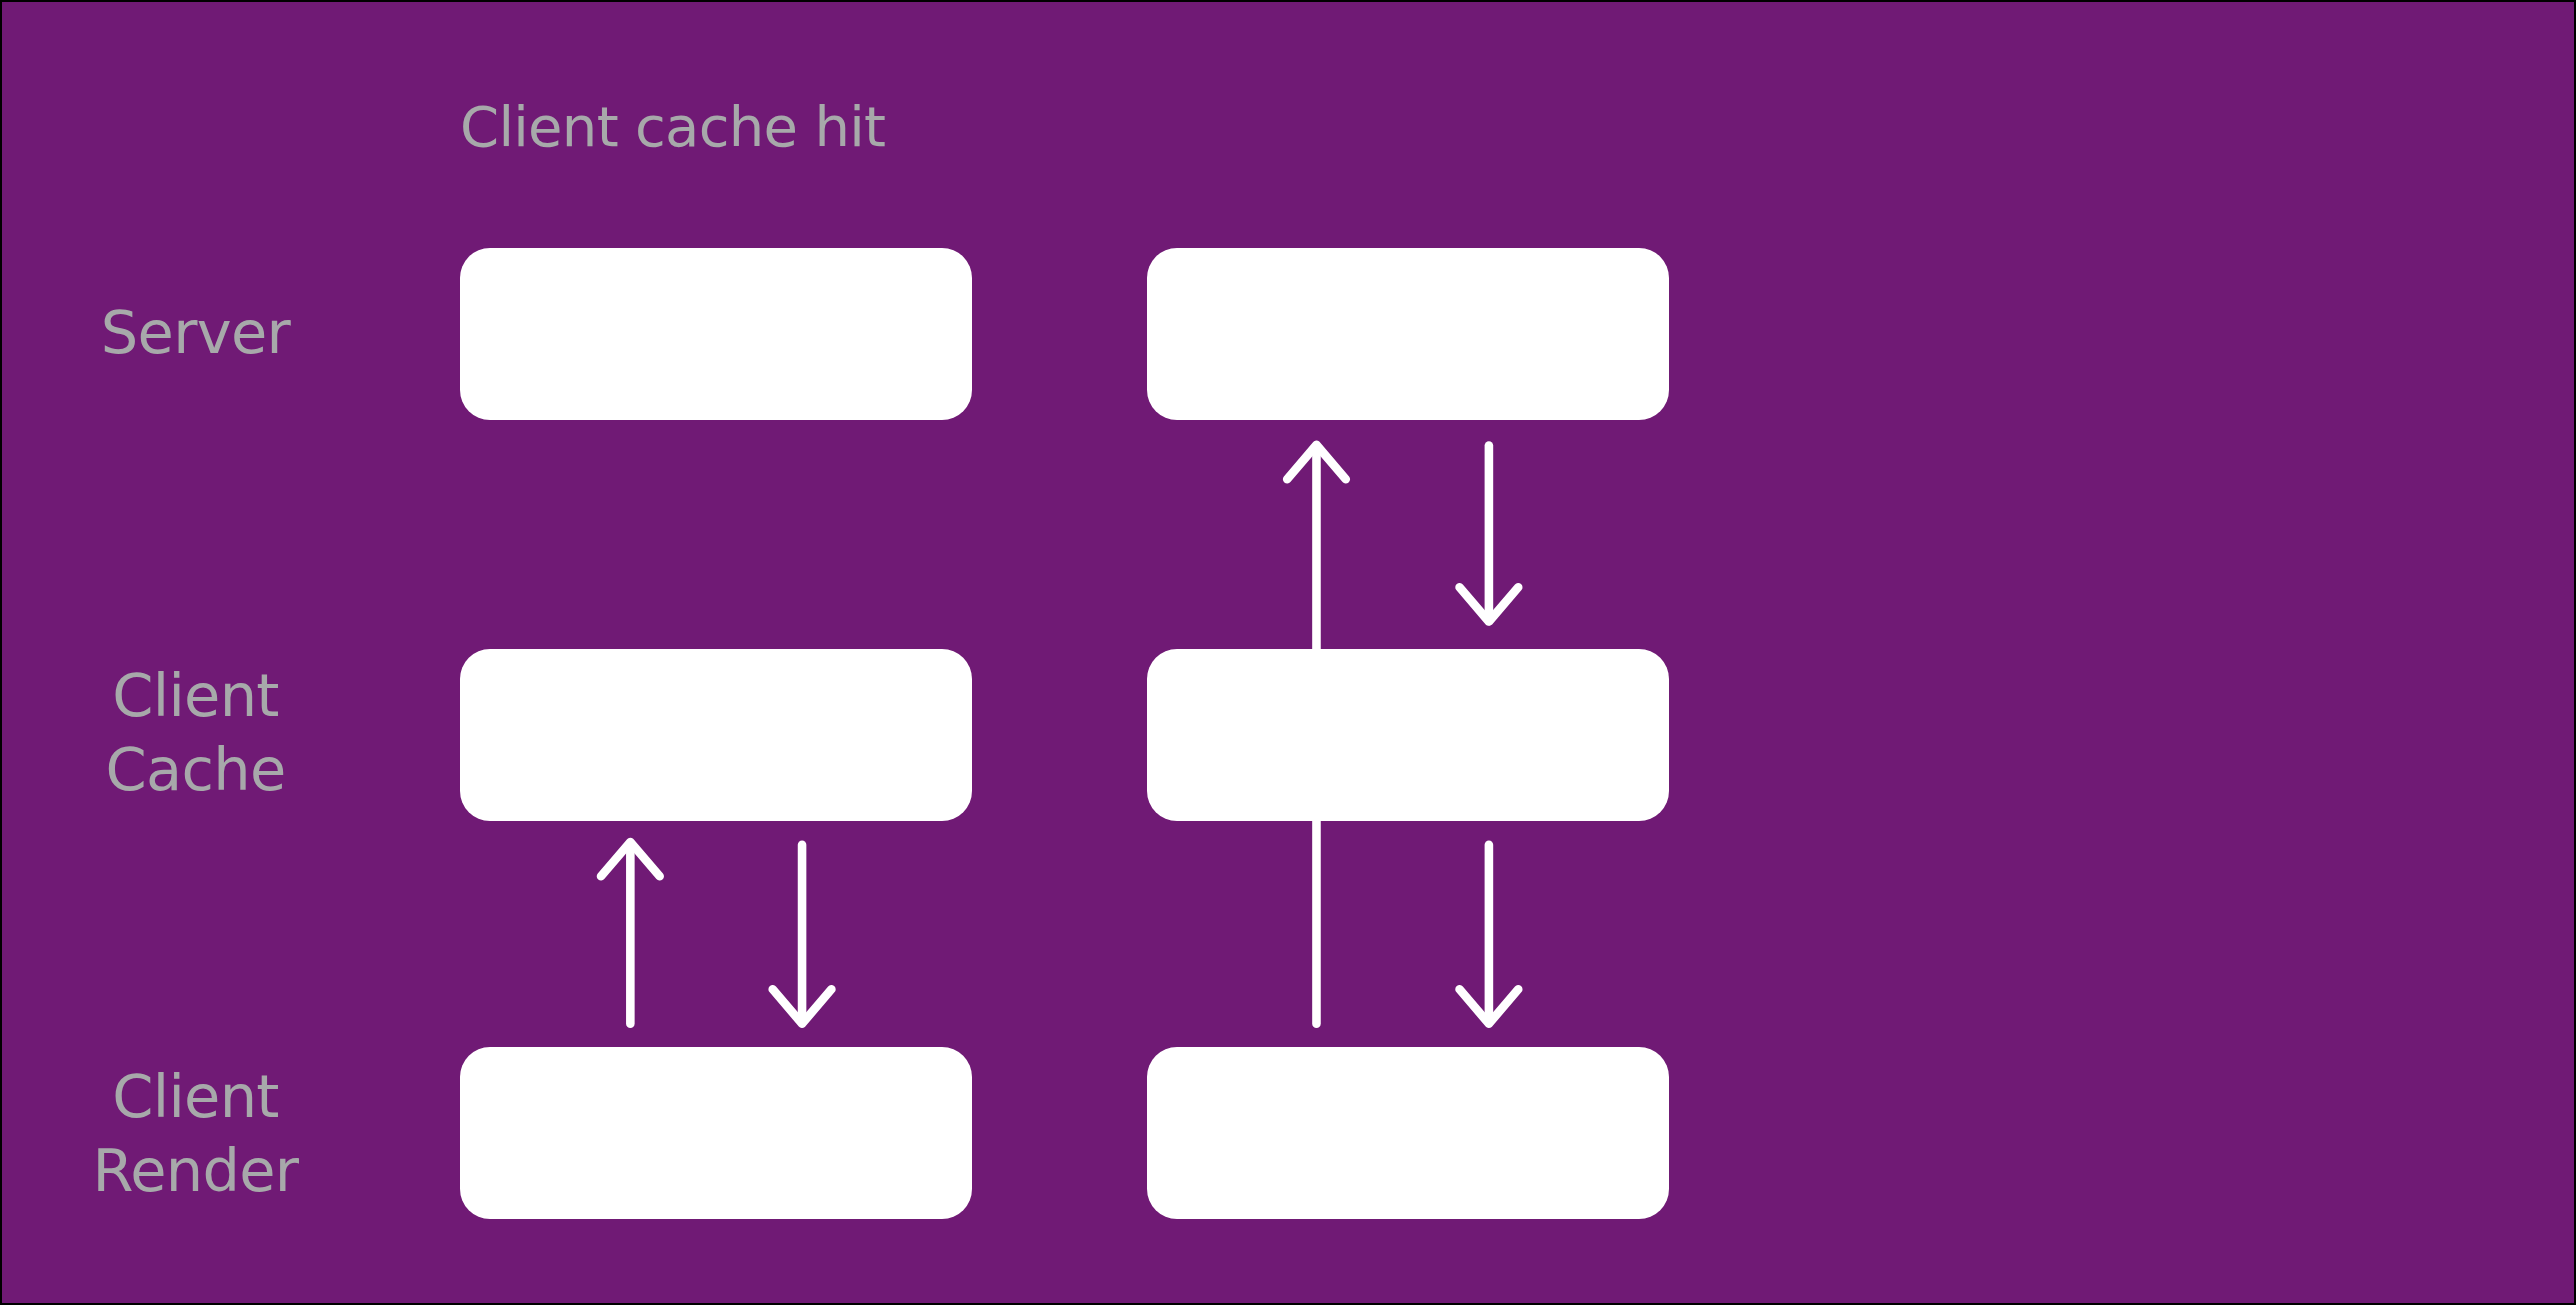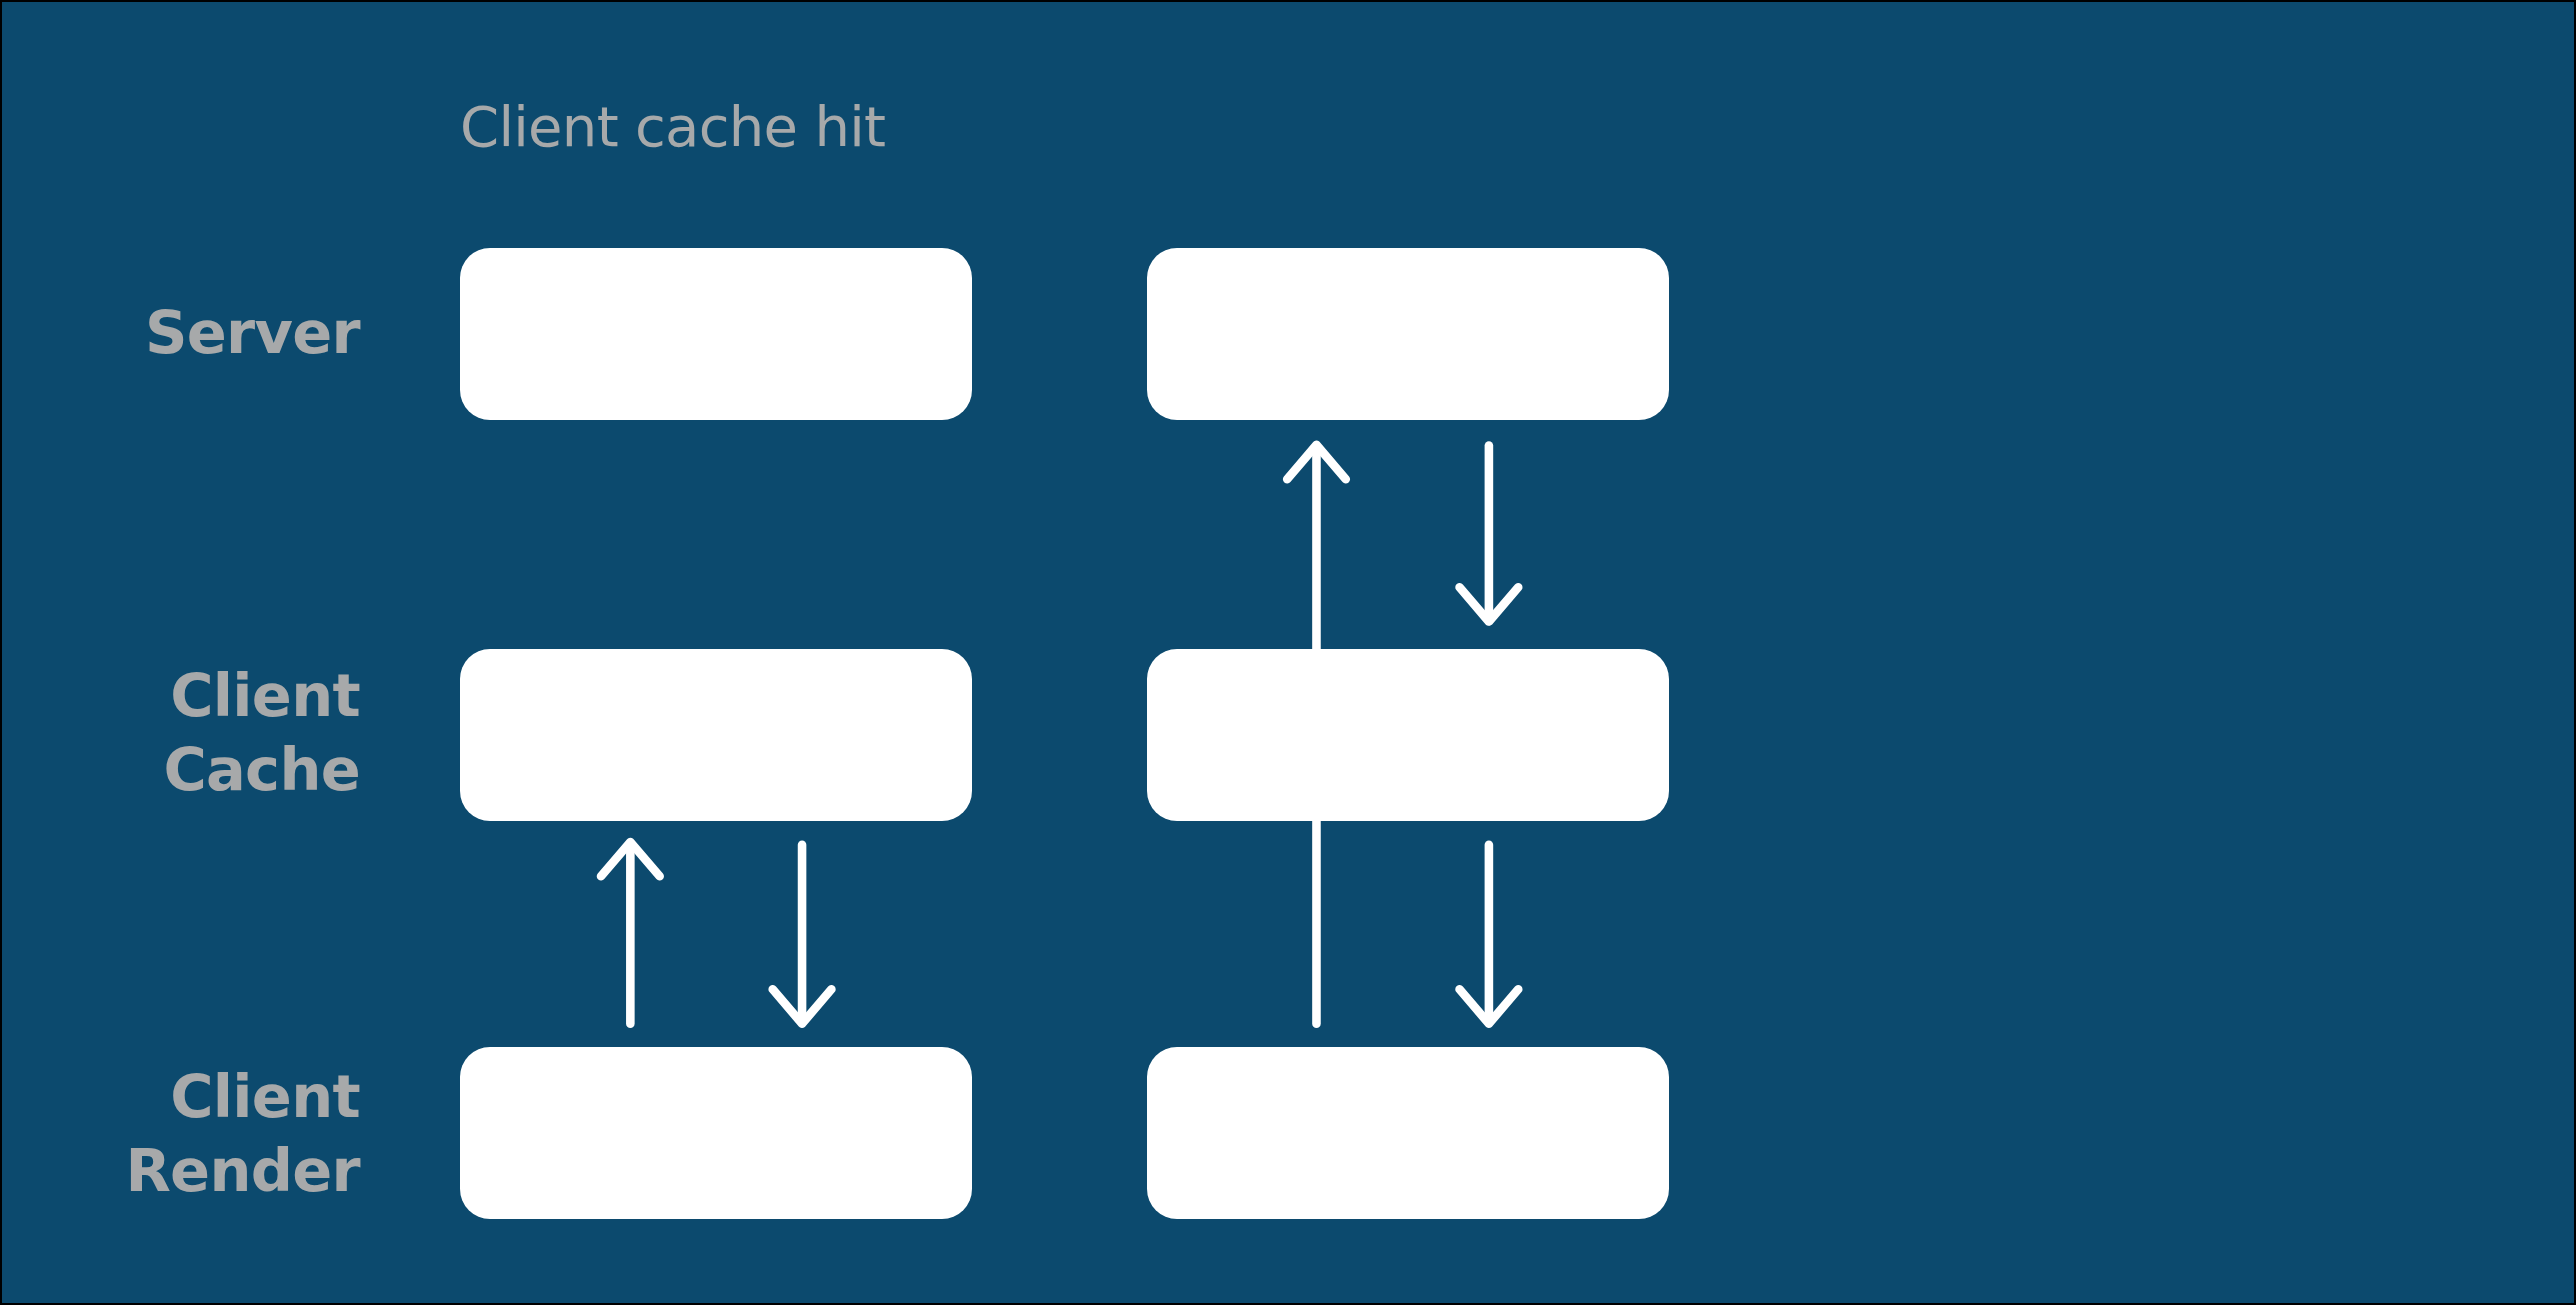--- a/index.html
+++ b/index.html
@@ -4,44 +4,44 @@
 <style>
   html, body {
     margin: 0;
     padding: 0;
     background: #000000;
   }
   .stage {
     position: relative;
     width: 2576px;
     height: 1305px;
-    background: #0c4a6e;
+    background: #701a75;
     border: 2.9px solid #000000;
     box-sizing: border-box;
     overflow: hidden;
     font-family: "DejaVu Sans", "Liberation Sans", sans-serif;
   }
   .col-header {
     position: absolute;
     top: 92px;
     font-size: 56px;
     font-weight: 400;
     color: #a7a9aa;
     letter-spacing: -0.7px;
     white-space: nowrap;
   }
   .col-header.hit  { left: 458px; }
   .col-header.miss { left: 1145px; }
   .row-label {
     position: absolute;
     left: 29px;
     width: 329px;
-    text-align: right;
+    text-align: center;
     font-size: 59px;
-    font-weight: 700;
+    font-weight: 400;
     line-height: 74px;
     color: #a7a9aa;
     letter-spacing: -0.7px;
     white-space: pre-line;
   }
   .row-label.server { top: 294px; }
   .row-label.cache  { top: 657px; }
   .row-label.render { top: 1058px; }
   .box {
     position: absolute;

